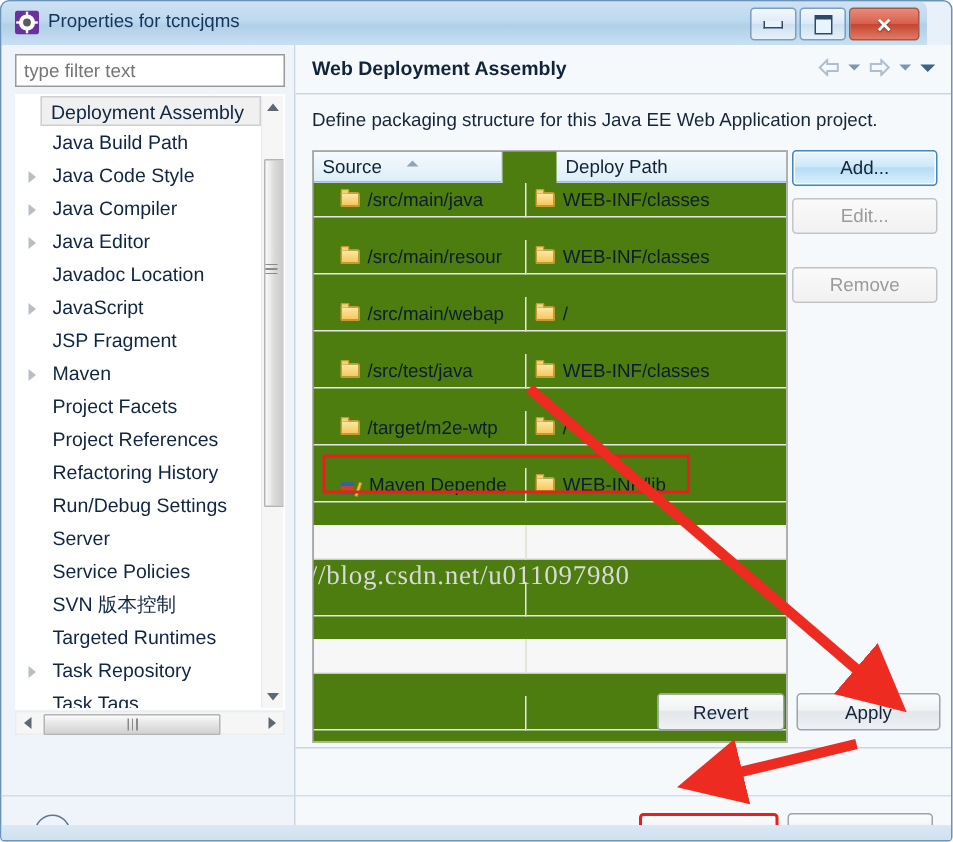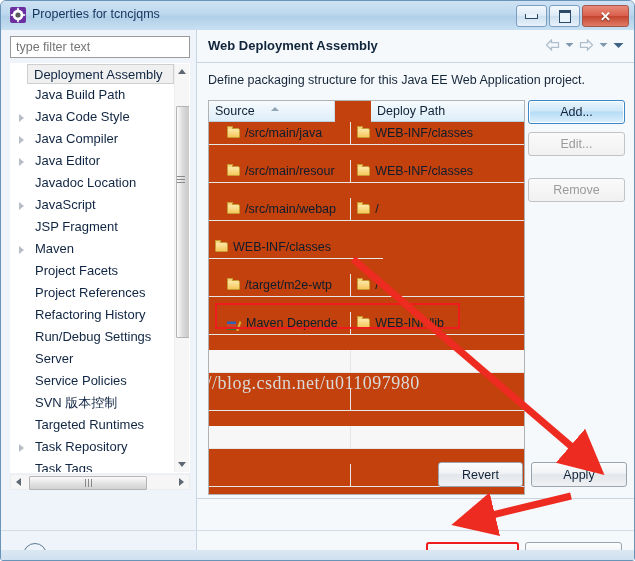--- a/index.html
+++ b/index.html
@@ -18,21 +18,21 @@
   .window {
     position: absolute; left: 0; top: 0;
     width: 635px; height: 561px;
     box-sizing: border-box;
     border: 1px solid #6a93b8;
     border-radius: 6px 6px 3px 3px;
     background: linear-gradient(to bottom,#e8f1fa 0%,#dfeaf6 100%);
     overflow: hidden;
   }
   .titlebar {
-    position: absolute; left: 0; top: 0; right: 0; height: 29px;
+    position: absolute; left: 0; top: 0; right: 16px; height: 29px;
     background: linear-gradient(to bottom,#cfe2f3 0%,#bcd8ee 45%,#b0cfe8 55%,#c8e0f2 100%);
     border-bottom: 1px solid #9fc0da;
     border-radius: 5px 5px 0 0;
   }
   .title-icon {
     position: absolute; left: 9px; top: 6px; width: 16px; height: 16px;
   }
   .title-text {
     position: absolute; left: 31px; top: 6px;
     font-size: 12.5px; color: #14335c; white-space: nowrap;
@@ -178,21 +178,21 @@
   .nav-icons svg { display: block; }
   .main-desc {
     position: absolute; left: 11px; top: 43px;
     font-size: 12.5px; color: #15263a;
   }
 
   
   .table-wrap {
     position: absolute; left: 11px; top: 70px;
     width: 317px; height: 395px;
-    background: #c2410c;
+    background: #4d7c0f;
     border: 1px solid #b2b2b2;
     box-sizing: border-box;
     overflow: hidden;
   }
   .thead { display: flex; height: 21px; }
   .th {
     position: relative;
     height: 21px; line-height: 20px;
     box-sizing: border-box;
     background: linear-gradient(to bottom,#f6fbfe 0%,#eaf4fb 50%,#ddeef8 100%);
@@ -449,20 +449,24 @@
               <div class="td c1">
                 <span class="ficon"></span>
                 <span>/src/main/webap</span>
               </div>
               <div class="td c2">
                 <span class="ficon"></span>
                 <span>/</span>
               </div>
             </div>
             <div class="trow">
+              <div class="td c1">
+                <span class="ficon"></span>
+                <span>/src/test/java</span>
+              </div>
               <div class="td c2">
                 <span class="ficon"></span>
                 <span>WEB-INF/classes</span>
               </div>
             </div>
             <div class="trow">
               <div class="td c1">
                 <span class="ficon"></span>
                 <span>/target/m2e-wtp</span>
               </div>

